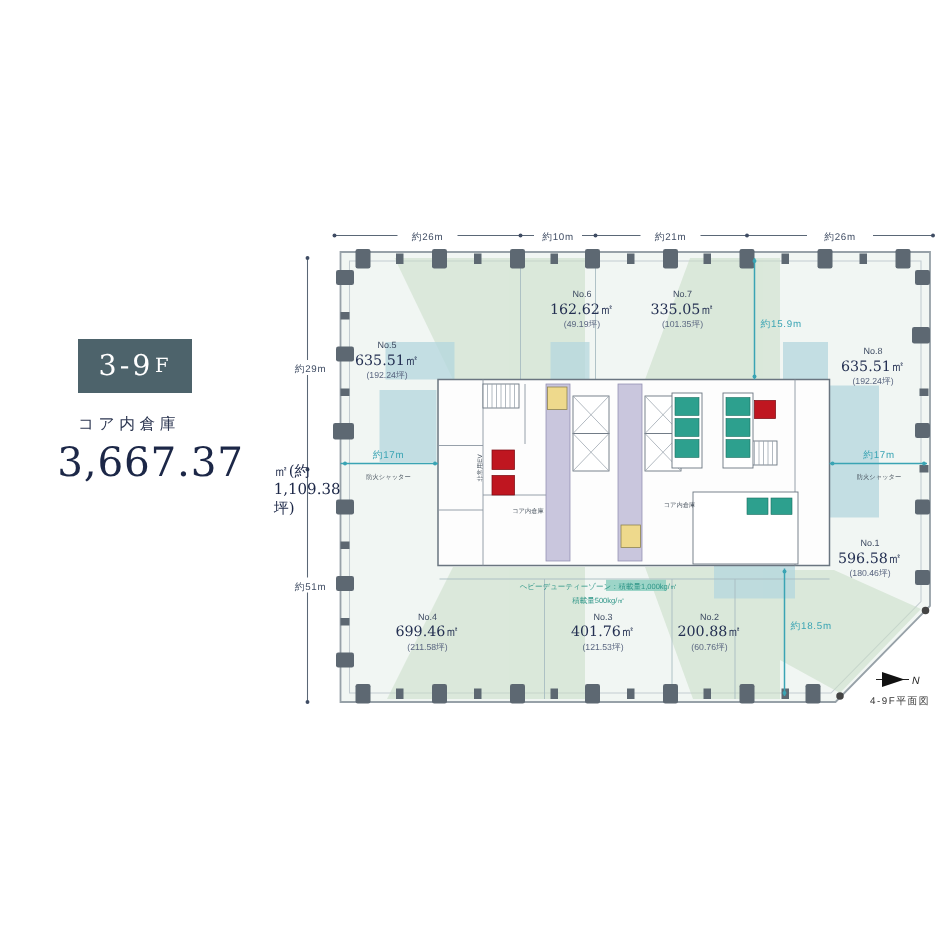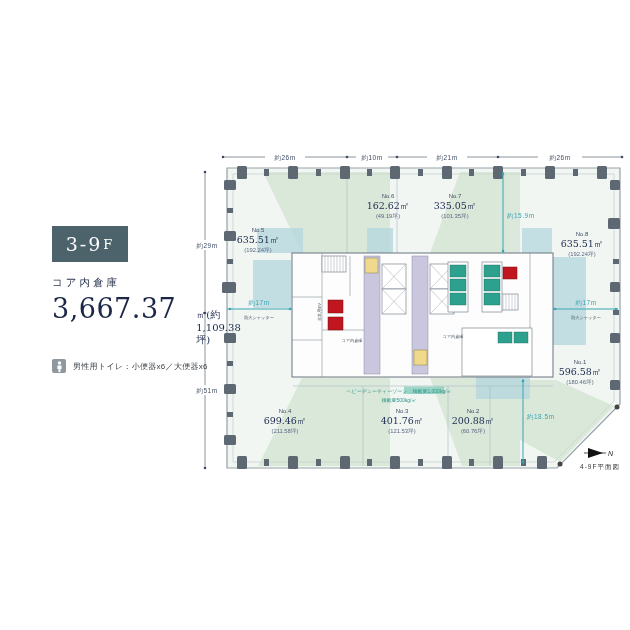--- a/index.html
+++ b/index.html
@@ -8,21 +8,21 @@
   #plan-svg{position:absolute;left:0;top:0;}
   
   .panel{position:absolute;left:52px;top:226px;width:175px;z-index:5;}
   .badge{width:76px;height:36px;background:#4d636b;color:#fff;display:flex;align-items:center;
          justify-content:center;font-family:"DejaVu Serif","Liberation Serif",serif;letter-spacing:2px;}
   .badge .main{font-size:19px;}
   .badge .suffix{font-size:13px;margin-left:1px;}
   .area-label{margin-top:14px;font-family:"DejaVu Serif","Liberation Serif",serif;
               font-size:10.5px;color:#2b3550;letter-spacing:3px;}
   .area-value{margin-top:3px;display:flex;align-items:baseline;color:#1c2747;
-              font-family:"DejaVu Serif","Liberation Serif",serif;}
+              font-family:"DejaVu Serif","Liberation Serif",serif;justify-content:flex-end;}
   .area-value .num{font-size:27px;letter-spacing:0.5px;}
   .area-value .unit{font-size:10px;margin-left:20px;}
   .facilities{margin-top:12px;}
   .fac-row{display:flex;align-items:center;margin-bottom:7px;}
   .fac-icon{width:14px;height:14px;background:#8e989e;border-radius:2px;flex:0 0 14px;
             display:flex;align-items:center;justify-content:center;}
   .fac-label{font-size:8px;color:#3a3f44;margin-left:7px;letter-spacing:0.3px;white-space:nowrap;}
   
   text{font-family:"Liberation Sans",sans-serif;}
   .dim{font-size:6.5px;fill:#3f4c63;letter-spacing:0.5px;}
@@ -319,25 +319,16 @@
     <div class="badge">
       <span class="main">3-9</span>
       <span class="suffix">F</span>
     </div>
     <div class="area-label">コア内倉庫</div>
     <div class="area-value">
       <span class="num">3,667.37</span>
       <span class="unit">㎡(約1,109.38坪)</span>
     </div>
     <div class="facilities">
-      <div class="fac-row">
-        <span class="fac-icon">
-          <svg width="11" height="11" viewBox="0 0 10 10" fill="#fff">
-              <circle cx="5" cy="1.9" r="1.6"></circle>
-              <path d="M3.1 4.1h3.8v3.1H5.9v2.7H4.1V7.2H3.1z"></path>
-            </svg>
-        </span>
-        <span class="fac-label">男性用トイレ：小便器x6／大便器x6</span>
-      </div>
     </div>
   </div>
 
 </div>
 
 </body></html>

